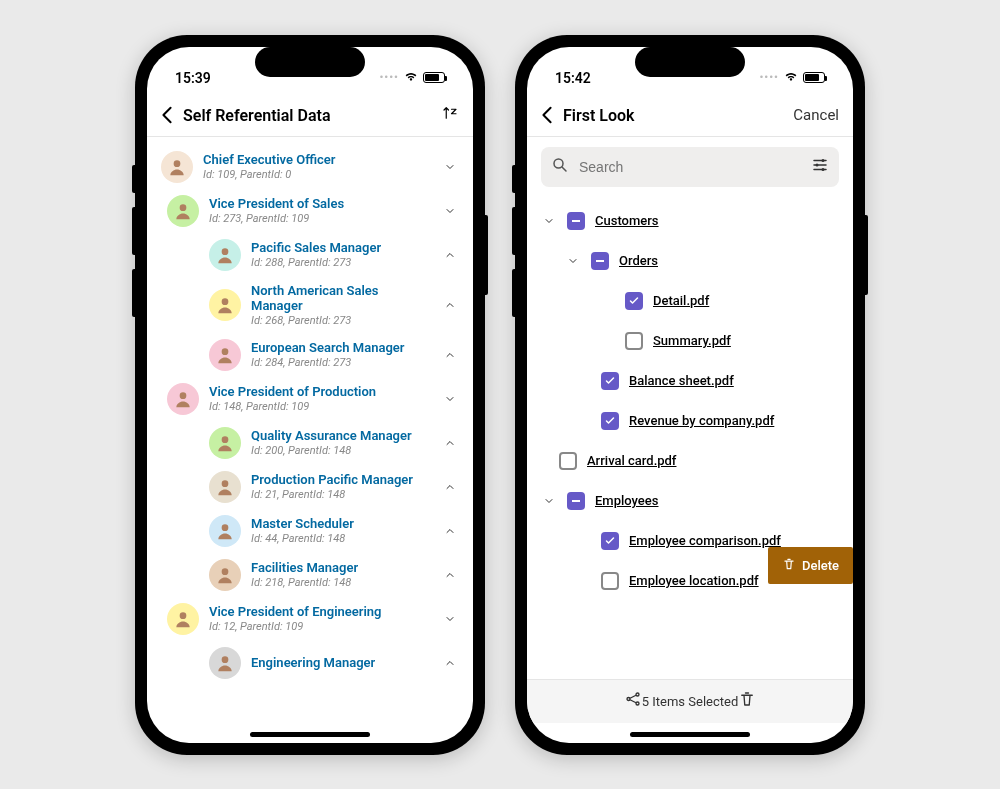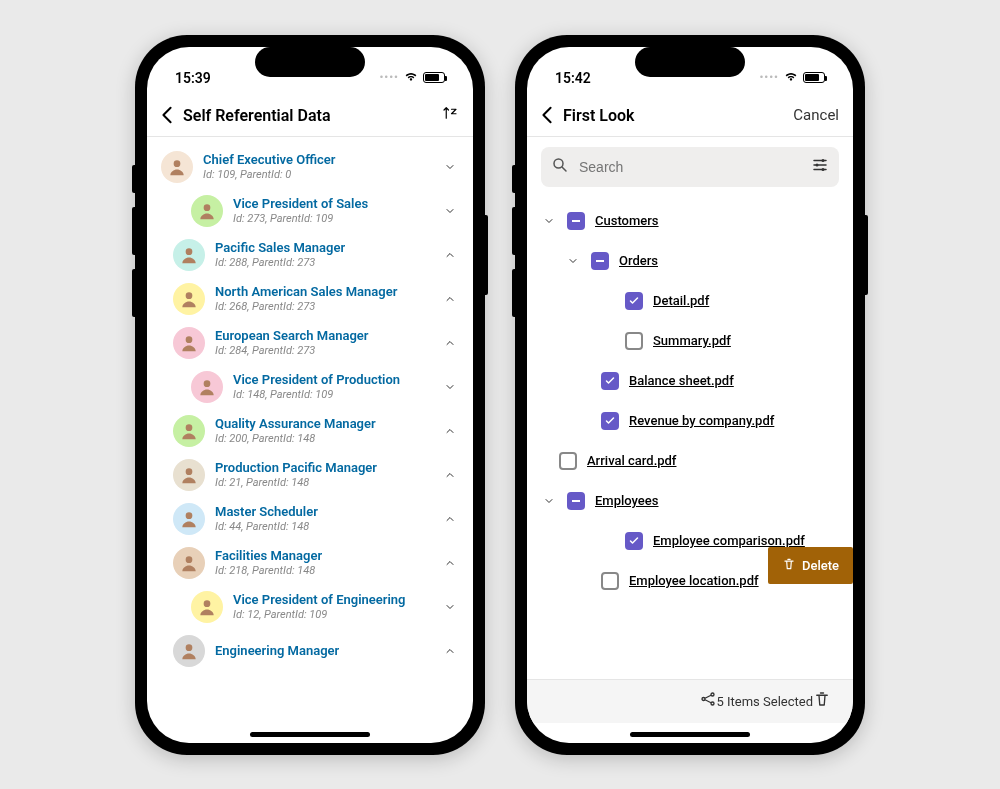--- a/index.html
+++ b/index.html
@@ -89,22 +89,22 @@
     display:flex; align-items:center; justify-content:center;
     flex-shrink:0;
   }
   .avatar svg { width:20px; height:20px; }
   .row-text { flex:1; min-width:0; }
   .row-title { font-size:13px; font-weight:600; color:#0369a1; line-height:1.2; }
   .row-sub { font-size:11px; color:#888; line-height:1.2; font-style:italic;}
   .chevron { width:18px; display:flex; align-items:center; justify-content:center; }
   .chevron svg { width:12px; height:12px; }
   .indent-0 { padding-left:14px; }
-  .indent-1 { padding-left:44px; }
-  .indent-2 { padding-left:26px; }
+  .indent-1 { padding-left:20px; }
+  .indent-2 { padding-left:62px; }
   .home-indicator {
     position:absolute; bottom:6px; left:50%; transform:translateX(-50%);
     width:120px; height:5px; background:#000; border-radius:3px;
   }
   
   .search-bar {
     margin:10px 14px;
     background:#efeeed;
     border-radius:8px;
     height:40px;
@@ -147,21 +147,21 @@
     display:flex; align-items:center; gap:6px;
     font-size:13px; font-weight:500;
     border-radius:2px;
   }
   .delete-badge svg { width:14px; height:14px; }
   .bottom-bar {
     position:absolute; bottom:20px; left:0; right:0;
     height:44px;
     border-top:1px solid #e5e5e5;
     background:#f5f5f5;
-    display:flex; align-items:center; justify-content:flex-end;
+    display:flex; align-items:center; justify-content:center;
     padding:0 22px;
   }
   .bottom-bar .bb-text { font-size:13px; color:#333; }
   .bottom-bar svg { width:18px; height:18px; }
   .side-buttons-left {
     position:absolute; left:-3px; top:130px;
     display:flex; flex-direction:column; gap:14px;
   }
   .side-buttons-left div { width:3px; background:#000; border-radius:2px 0 0 2px; }
   .sbl-1 { height:28px; }
@@ -526,21 +526,21 @@
           </div>
           <div class="tree-row" style="padding-left: 14px;">
             <div class="expand">
               <svg viewBox="0 0 24 24">
                 <path d="M6 9l6 6 6-6" stroke="#333" stroke-width="2" fill="none" stroke-linecap="round" stroke-linejoin="round"></path>
               </svg>
             </div>
             <div class="checkbox cb-indeterminate"></div>
             <div class="tree-label">Employees</div>
           </div>
-          <div class="tree-row" style="padding-left: 74px; margin-left: 24px;">
+          <div class="tree-row" style="padding-left: 74px;">
             <div class="checkbox cb-checked">
               <svg viewBox="0 0 24 24">
                 <path d="M5 12l4 4 10-10" stroke="#fff" stroke-width="3" fill="none" stroke-linecap="round" stroke-linejoin="round"></path>
               </svg>
             </div>
             <div class="tree-label">Employee comparison.pdf</div>
           </div>
           <div class="tree-row" style="padding-left: 74px;">
             <div class="checkbox cb-unchecked"></div>
             <div class="tree-label">Employee location.pdf</div>

